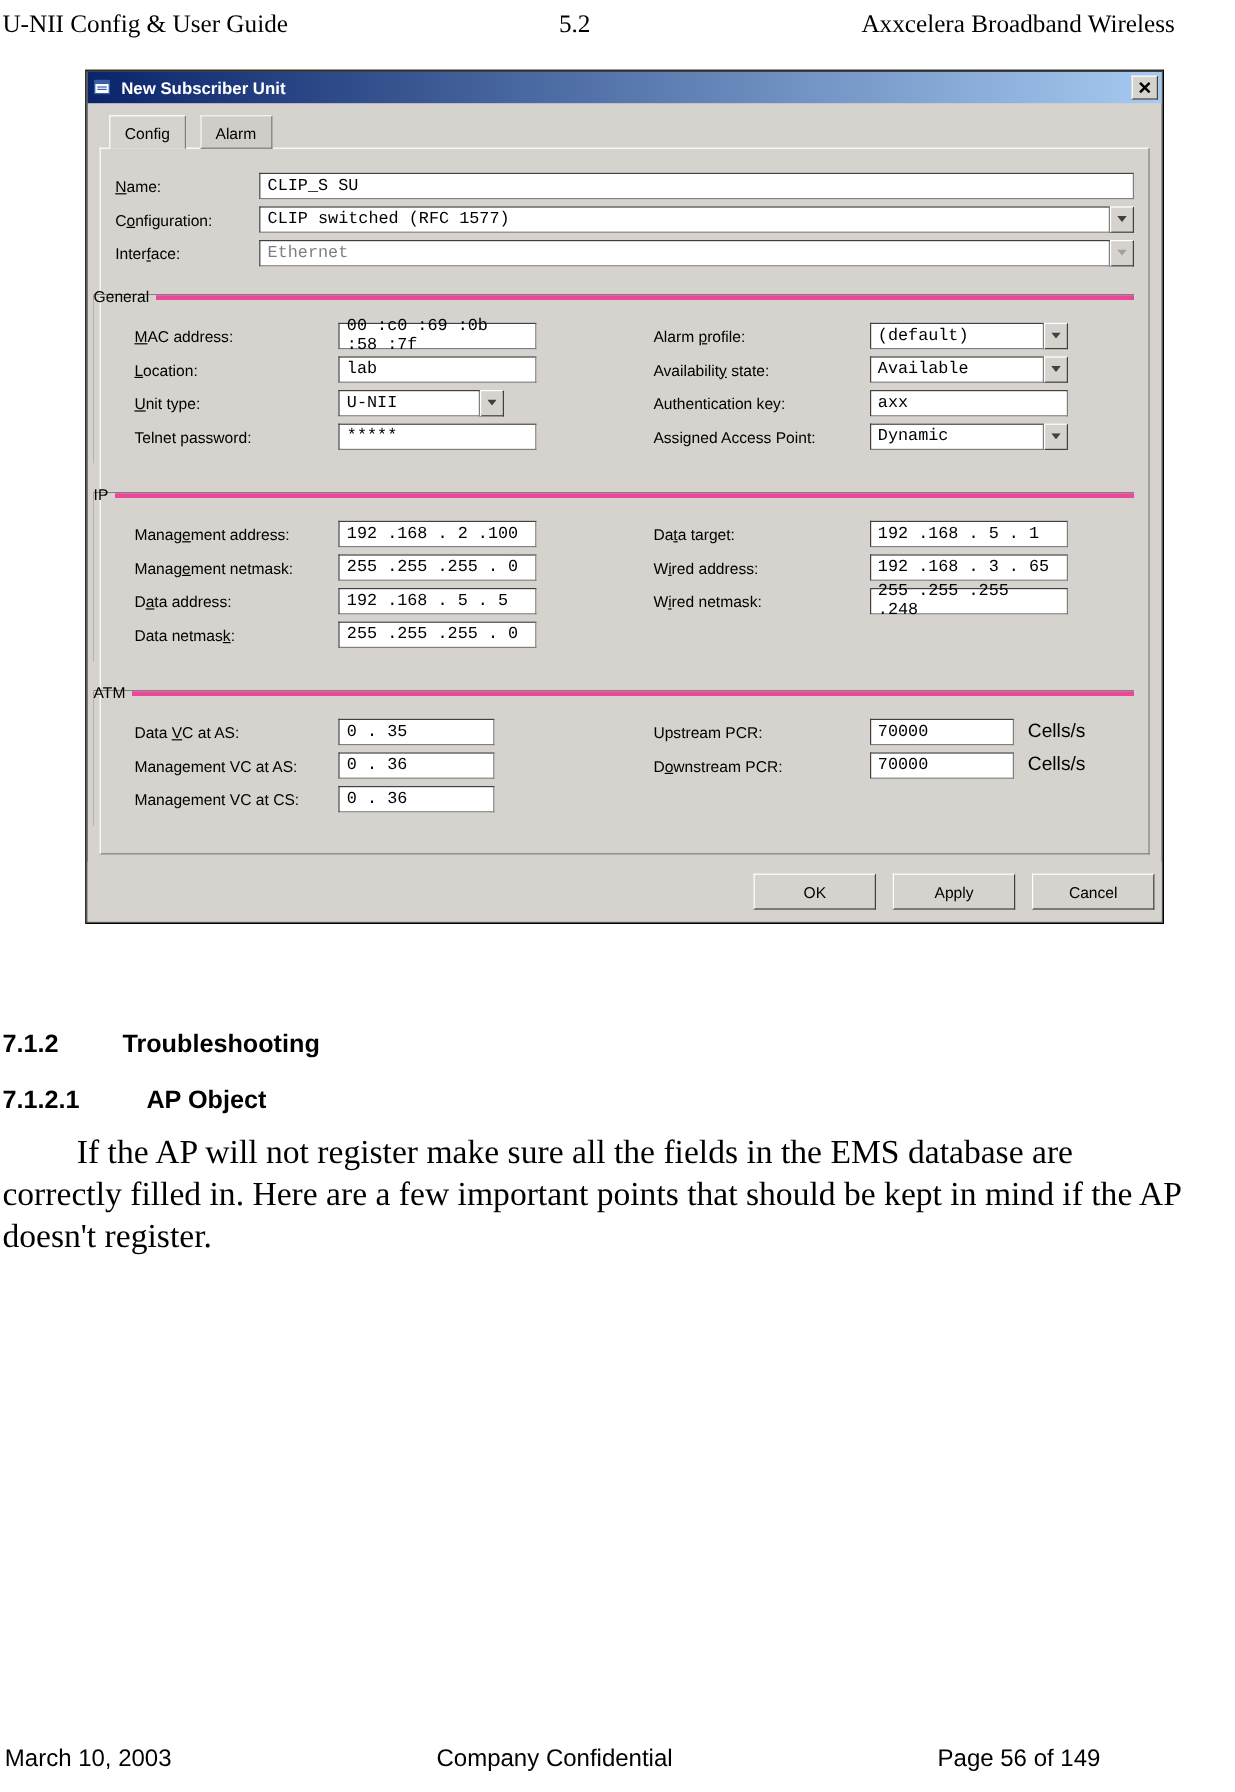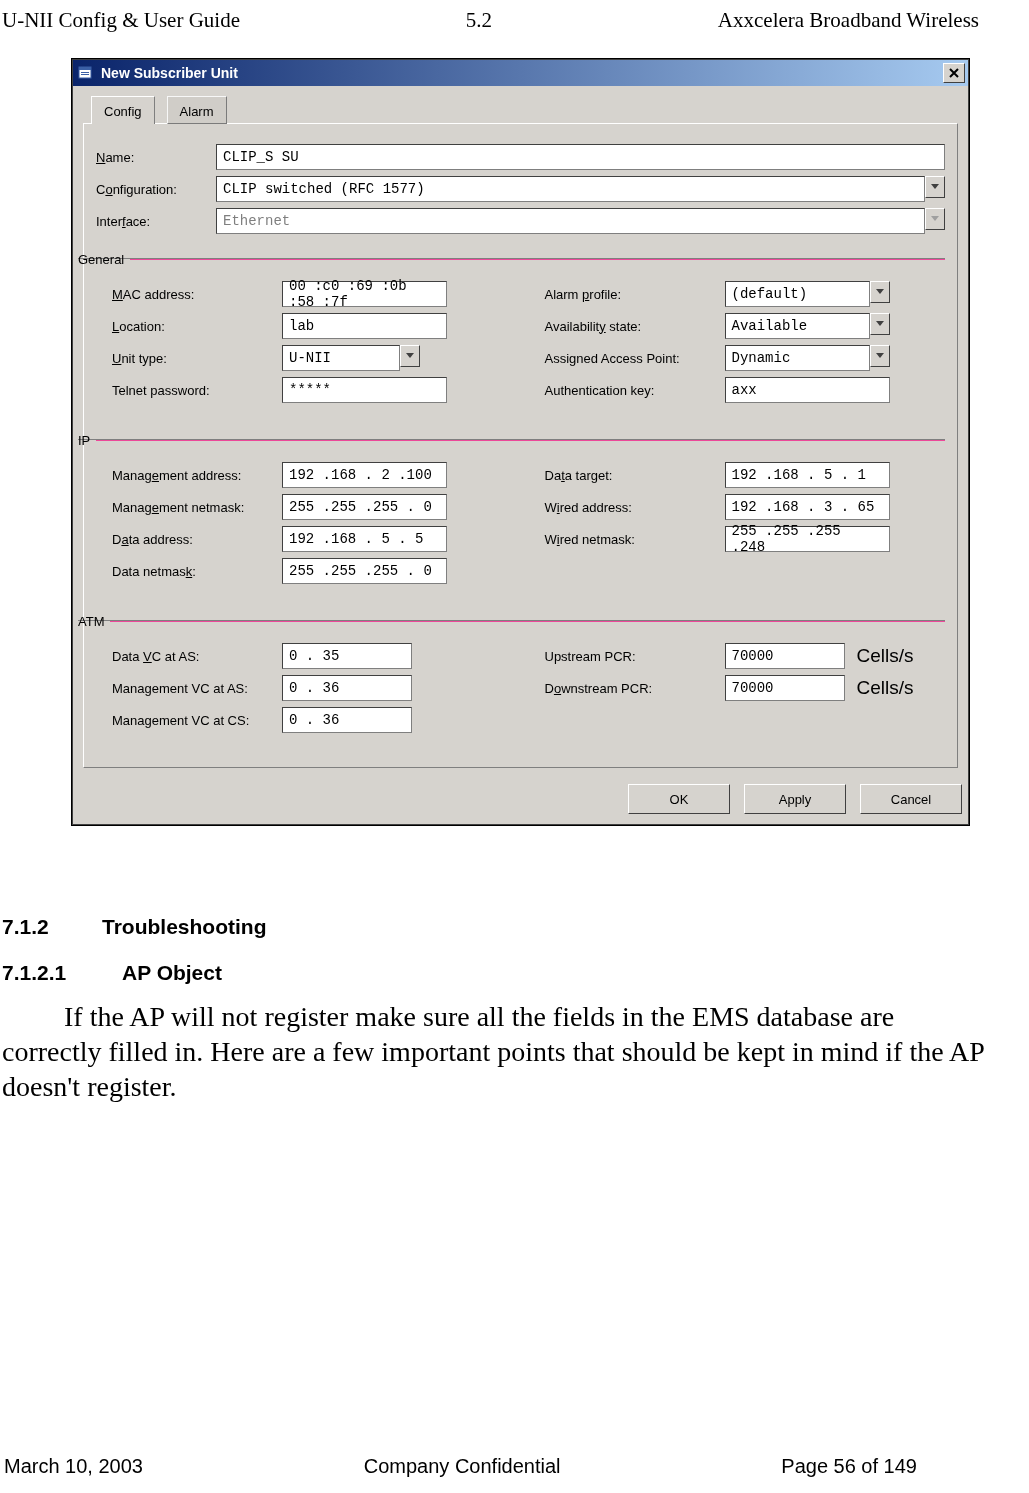--- a/index.html
+++ b/index.html
@@ -30,43 +30,43 @@
 
   .client{padding:10px 10px 6px 10px;}
   .tabs{display:flex;margin-bottom:-1px;margin-left:8px;}
   .tab{background:var(--win-bg);border:1px solid #fff;border-right-color:#7f7f7f;border-bottom:none;padding:7px 12px 4px 12px;font-size:13px;margin-right:12px;color:#000;}
   .tab.inactive{filter:brightness(.97);border-bottom:1px solid #7f7f7f;}
   .panel{border-top:1px solid #fff;border-left:1px solid #fff;border-right:1px solid #7f7f7f;border-bottom:1px solid #7f7f7f;padding:14px 12px 16px 12px;background:var(--win-bg);}
 
   .row{display:flex;align-items:center;margin:6px 0;}
   .lbl{width:120px;font-size:13px;}
   .lbl .ul{text-decoration:underline;}
-  .field{background:var(--field-bg);border:1px solid var(--field-border);border-top-color:#404040;border-left-color:#404040;height:22px;font-family:"Courier New",monospace;font-size:14px;padding:12px 6px;box-sizing:border-box;display:flex;align-items:center;}
+  .field{background:var(--field-bg);border:1px solid var(--field-border);border-top-color:#404040;border-left-color:#404040;height:22px;font-family:"Courier New",monospace;font-size:14px;padding:2px 6px;box-sizing:border-box;display:flex;align-items:center;}
   .field.disabled{color:#7f7f7f;}
   .combo{display:flex;}
   .combo .field{flex:1;}
   .combo .arrow{width:20px;height:22px;background:var(--win-bg);border:1px solid #fff;border-right-color:#404040;border-bottom-color:#404040;display:flex;align-items:center;justify-content:center;box-sizing:border-box;}
   .arrow svg{display:block;}
 
   fieldset.group{border:1px solid #7f7f7f;border-top-color:#fff;border-left-color:#fff;margin:14px 0 8px -8px;padding:14px 8px 10px 20px;position:relative;}
-  fieldset.group{border:none;border-top:1px solid #ec4899;box-shadow:0 -1px 0 #7f7f7f;margin:18px 0 6px -18px;padding:8px 8px 6px 34px;}
+  fieldset.group{border:none;border-top:4px solid #ec4899;box-shadow:0 -1px 0 #7f7f7f;margin:18px 0 6px -18px;padding:8px 8px 6px 34px;}
   fieldset.group>legend{padding:0 6px 0 0;margin-left:-34px;font-size:13px;}
 
   .cols{display:flex;gap:40px;}
   .col{flex:1;}
   .col .row .lbl{width:170px;}
   .col.right .row .lbl{width:180px;}
   .col .field{width:165px;}
   .col .combo{width:138px;}
   .col.right .field{width:165px;}
   .col.right .combo{width:165px;}
 
   .atm .col .field{width:130px;}
   .atm .col.right .field{width:120px;}
-  .unit{margin-left:12px;font-size:19px;}
+  .unit{margin-left:12px;font-size:16px;}
 
   .buttons{display:flex;justify-content:flex-end;gap:14px;padding:10px 6px 10px 6px;background:var(--win-bg);}
   .btn{width:100px;height:28px;background:var(--win-bg);border:1px solid #fff;border-right-color:#404040;border-bottom-color:#404040;display:flex;align-items:center;justify-content:center;font-size:13px;}
 
   
   .body-text{padding:0 40px 0 2px;}
   h2.sec{font-family:Arial,Helvetica,sans-serif;font-weight:bold;font-size:21px;margin:90px 0 18px 0;}
   h3.sec{font-family:Arial,Helvetica,sans-serif;font-weight:bold;font-size:21px;margin:22px 0 14px 0;}
   h2.sec .num{display:inline-block;width:100px;}
   h3.sec .num{display:inline-block;width:120px;}
@@ -180,34 +180,34 @@
                   <div class="combo">
                       <div class="field">Available</div>
                       <div class="arrow">
                         <svg width="8" height="6">
                           <path d="M0 0 L8 0 L4 5 Z" fill="#404040"></path>
                         </svg>
                       </div>
                     </div>
                 </div>
                 <div class="row">
+                    <span class="lbl">Authentication key:</span>
+                    <div class="field">axx</div>
+                  </div>
+                <div class="row">
                     <span class="lbl">Assigned Access Point:</span>
                   <div class="combo">
                       <div class="field">Dynamic</div>
                       <div class="arrow">
                         <svg width="8" height="6">
                           <path d="M0 0 L8 0 L4 5 Z" fill="#404040"></path>
                         </svg>
                       </div>
                     </div>
                 </div>
-                <div class="row">
-                    <span class="lbl">Authentication key:</span>
-                    <div class="field">axx</div>
-                  </div>
               </div>
             </div>
           </fieldset>
 
           <fieldset class="group">
             <legend>IP</legend>
             <div class="cols">
               <div class="col">
                 <div class="row">
                     <span class="lbl">Manag<span class="ul">e</span>ment address:</span>

